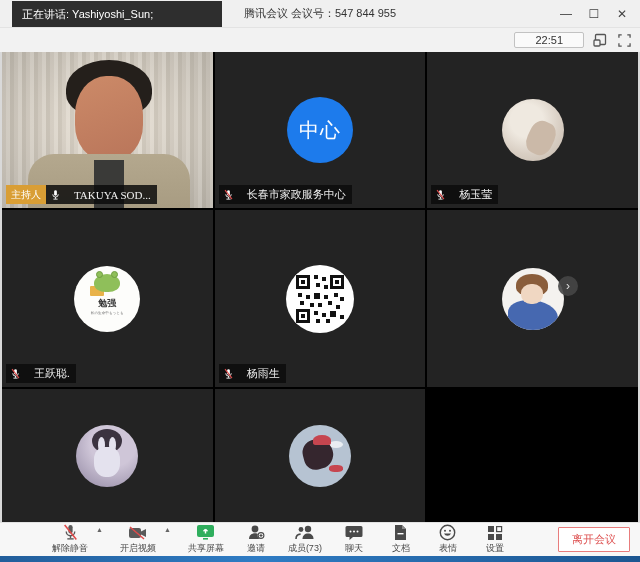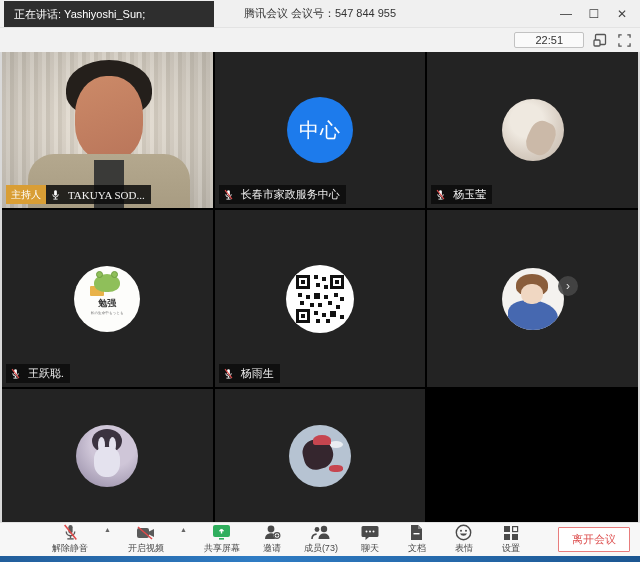--- a/index.html
+++ b/index.html
@@ -4,34 +4,34 @@
 <style>
   * { margin:0; padding:0; box-sizing:border-box; }
   html,body { width:640px; height:562px; }
   body {
     font-family:"Liberation Sans","DejaVu Sans",sans-serif;
     width:640px; height:562px; overflow:hidden; background:#f0f0f0;
     position:relative; font-size:12px;
   }
   
   .titlebar{height:28px;background:#f0f0f0;position:relative;display:flex;align-items:center;justify-content:center;border-bottom:1px solid #e3e3e3;}
-  .speaking-box{position:absolute;left:4px;top:1px;height:26px;width:210px;background:#2e2e2e;color:#fff;font-size:11px;display:flex;align-items:center;padding-left:10px;}
+  .speaking-box{position:absolute;left:12px;top:1px;height:26px;width:210px;background:#2e2e2e;color:#fff;font-size:11px;display:flex;align-items:center;padding-left:10px;}
   .win-title{font-size:11px;color:#333;}
   .win-controls{position:absolute;right:6px;top:0;height:28px;display:flex;align-items:center;gap:4px;}
   .win-btn{width:24px;height:24px;display:flex;align-items:center;justify-content:center;color:#444;font-size:12px;cursor:default;}
   
   .statusbar{height:24px;background:#f2f2f2;display:flex;align-items:center;justify-content:flex-end;gap:8px;padding-right:8px;}
   .time-box{border:1px solid #c2c2c2;background:#fafafa;color:#333;font-size:11px;padding:1px 20px;border-radius:2px;}
   .sb-icon{width:16px;height:16px;display:flex;align-items:center;justify-content:center;color:#555;}
   
   .grid{height:470px;background:#000;display:grid;grid-template-columns:1fr 1fr 1fr;grid-template-rows:156px 177px 1fr;gap:2px;position:relative;border-left:2px solid #d9d9d9;border-right:2px solid #d9d9d9;}
   .tile{background:#232323;position:relative;overflow:hidden;display:flex;align-items:center;justify-content:center;font-family:Liberation Serif, serif;}
   .nameplate{position:absolute;left:4px;bottom:4px;display:flex;align-items:stretch;height:19px;z-index:5;}
   .badge{display:flex;align-items:center;padding:0 5px;font-size:10px;color:#fff;}
-  .plate{display:flex;align-items:center;gap:7px;background:rgba(12,12,12,0.85);padding:0 6px 0 4px;color:#f0f0f0;font-size:11px;white-space:nowrap;}
+  .plate{display:flex;align-items:center;gap:13px;background:rgba(12,12,12,0.85);padding:0 6px 0 4px;color:#f0f0f0;font-size:11px;white-space:nowrap;}
   .micsvg{display:block;}
   
   .video-feed{position:absolute;inset:0;background:repeating-linear-gradient(90deg,#dcd8cf 0 4px,#e9e6de 4px 8px,#cfcbc1 8px 12px);}
   .vf-shadow{position:absolute;inset:0;background:radial-gradient(ellipse at 50% 45%,rgba(255,235,215,0.25),rgba(80,70,60,0.25));}
   .vf-hair{position:absolute;left:64px;top:8px;width:86px;height:58px;background:#241f1b;border-radius:50% 50% 42% 42%;}
   .vf-face{position:absolute;left:73px;top:24px;width:68px;height:84px;background:linear-gradient(160deg,#cc8a68,#b9755a);border-radius:46% 46% 42% 42%;}
   .vf-body{position:absolute;left:26px;top:102px;width:162px;height:58px;background:linear-gradient(180deg,#b4a88e,#a79b81);border-radius:26px 26px 0 0;}
   .vf-shirt{position:absolute;left:92px;top:108px;width:30px;height:50px;background:#3a3a38;}
   
   .avatar{border-radius:50%;position:relative;overflow:hidden;flex:none;}
@@ -62,21 +62,21 @@
   .rider-body{position:absolute;left:14px;top:14px;width:30px;height:30px;background:#35262e;border-radius:45% 55% 50% 40%;transform:rotate(-15deg);}
   .rider-cap{position:absolute;left:24px;top:10px;width:18px;height:10px;background:#c6454f;border-radius:50% 50% 20% 20%;}
   .rider-shoe{position:absolute;left:40px;top:40px;width:14px;height:7px;background:#c6454f;border-radius:40%;}
   .rider-cloud{position:absolute;left:40px;top:16px;width:14px;height:7px;background:#e9edf2;border-radius:50%;}
   .next-btn{position:absolute;left:556px;top:224px;width:20px;height:20px;border-radius:50%;background:rgba(70,70,70,0.9);color:#ddd;display:flex;align-items:center;justify-content:center;font-size:12px;z-index:6;}
   
   .toolbar{height:34px;background:#f7f7f7;border-top:1px solid #e2e2e2;display:flex;align-items:center;padding:0 10px 0 52px;gap:17px;}
   .tb-btn{display:flex;flex-direction:column;align-items:center;justify-content:center;gap:1px;color:#555;position:relative;min-width:30px;}
   .tb-icon{height:17px;display:flex;align-items:flex-end;justify-content:center;}
   .tb-label{font-size:9px;color:#4a4a4a;white-space:nowrap;}
-  .tb-group{display:flex;align-items:flex-start;gap:16px;}
+  .tb-group{display:flex;align-items:flex-start;gap:8px;}
   .caret{font-size:7px;color:#666;margin-top:2px;}
   .leave-btn{margin-left:auto;border:1px solid #e87c7c;color:#dd4f4f;background:#fff;font-size:11px;padding:4px 13px;border-radius:1px;}
   
   .desktop-strip{height:6px;background:linear-gradient(90deg,#225e9b,#2f7cc4 40%,#1c5691);}
 </style>
 </head>
 <body>
 
 <div class="titlebar">
   <div class="speaking-box">正在讲话: Yashiyoshi_Sun;</div>

